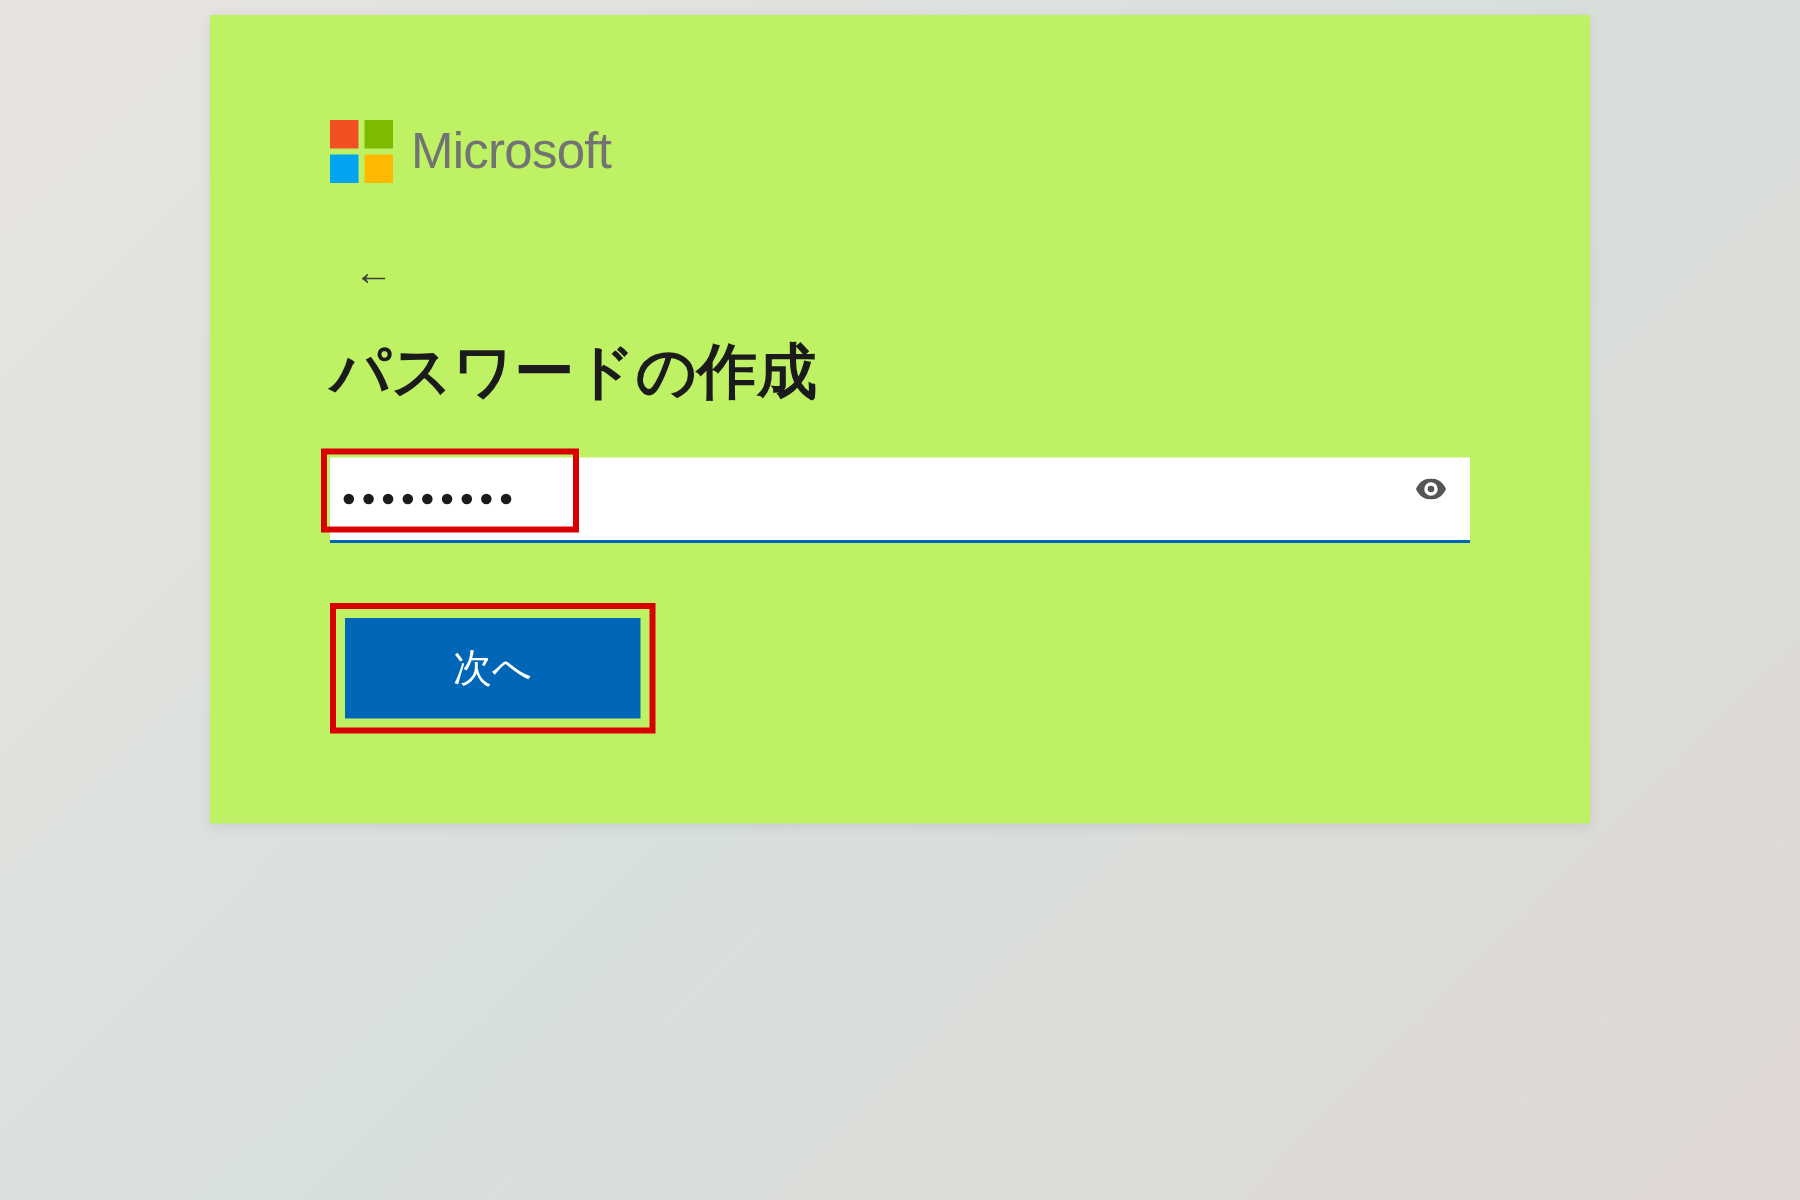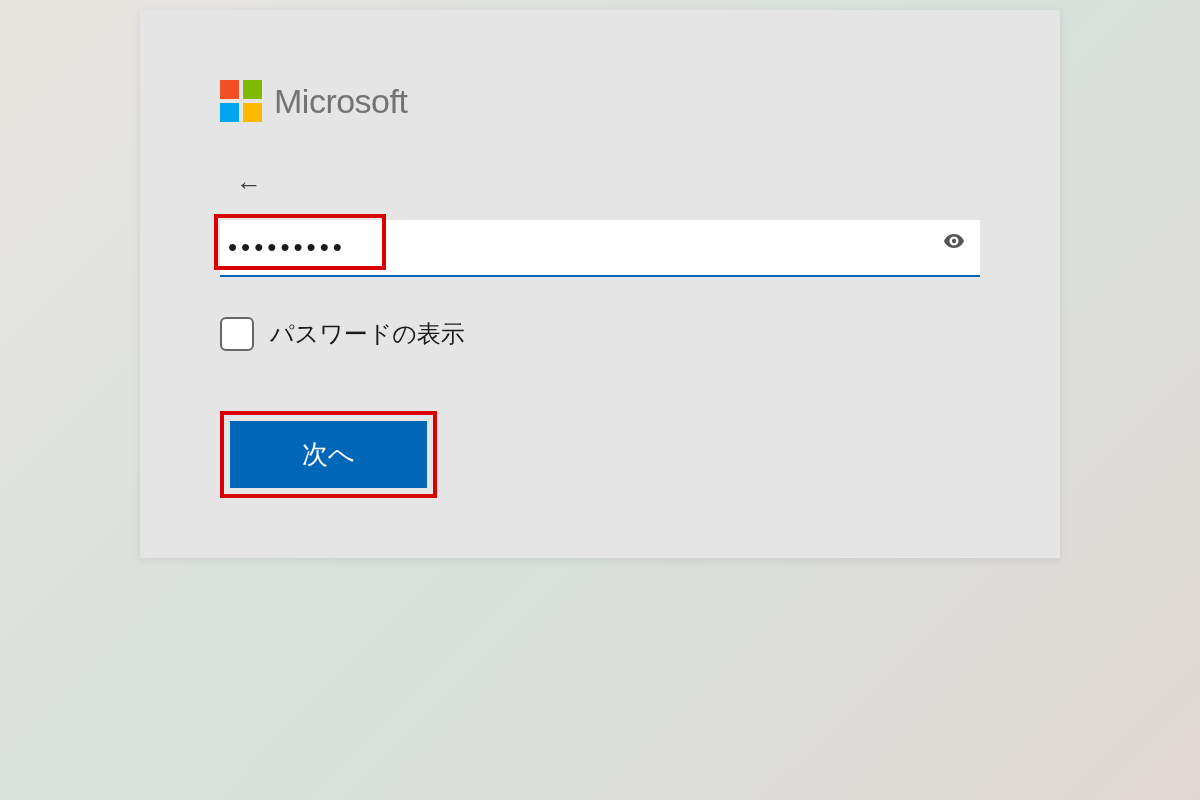--- a/index.html
+++ b/index.html
@@ -7,21 +7,21 @@
       width: 1200px;
       height: 800px;
       background: linear-gradient(135deg, #e8e4e0 0%, #d8e0dc 50%, #e0d8d4 100%);
       font-family: "Segoe UI", "Yu Gothic UI", "Meiryo", sans-serif;
       display: flex;
       justify-content: center;
       align-items: flex-start;
       overflow: hidden;
     }
     .card {
-      background: #e5e5e5;
+      background: #bef264;
       width: 920px;
       margin-top: 10px;
       padding: 70px 80px 60px 80px;
       box-shadow: 0 2px 8px rgba(0,0,0,0.08);
     }
     .brand {
       display: flex;
       align-items: center;
       gap: 12px;
       margin-bottom: 46px;
@@ -151,37 +151,34 @@
         <div class="q3"></div>
         <div class="q4"></div>
     </div>
     <div class="brand-text">Microsoft</div>
   </div>
 
   <div class="back-row">
     <span class="back-arrow">←</span>
   </div>
 
+  <h1 class="title">パスワードの作成</h1>
 
 
   <div class="pw-wrap">
     <input type="password" class="pw-input" value="•••••••••" style="">
     <div class="pw-highlight"></div>
     <span class="eye-icon">
       <svg width="20" height="14" viewBox="0 0 20 14">
           <path d="M10 0C5 0 1.7 3.1 0 7c1.7 3.9 5 7 10 7s8.3-3.1 10-7c-1.7-3.9-5-7-10-7zm0 11.5A4.5 4.5 0 1 1 10 2.5a4.5 4.5 0 0 1 0 9z" fill="#555"></path>
           <circle cx="10" cy="7" r="2.2" fill="#555"></circle>
         </svg>
     </span>
   </div>
 
-  <div class="check-row">
-    <div class="checkbox"></div>
-    <span class="check-label">パスワードの表示</span>
-  </div>
 
   <div class="btn-row">
     <div class="btn-wrap">
       <button class="next-btn">次へ</button>
     </div>
   </div>
 
 </div>
 
 </body></html>

